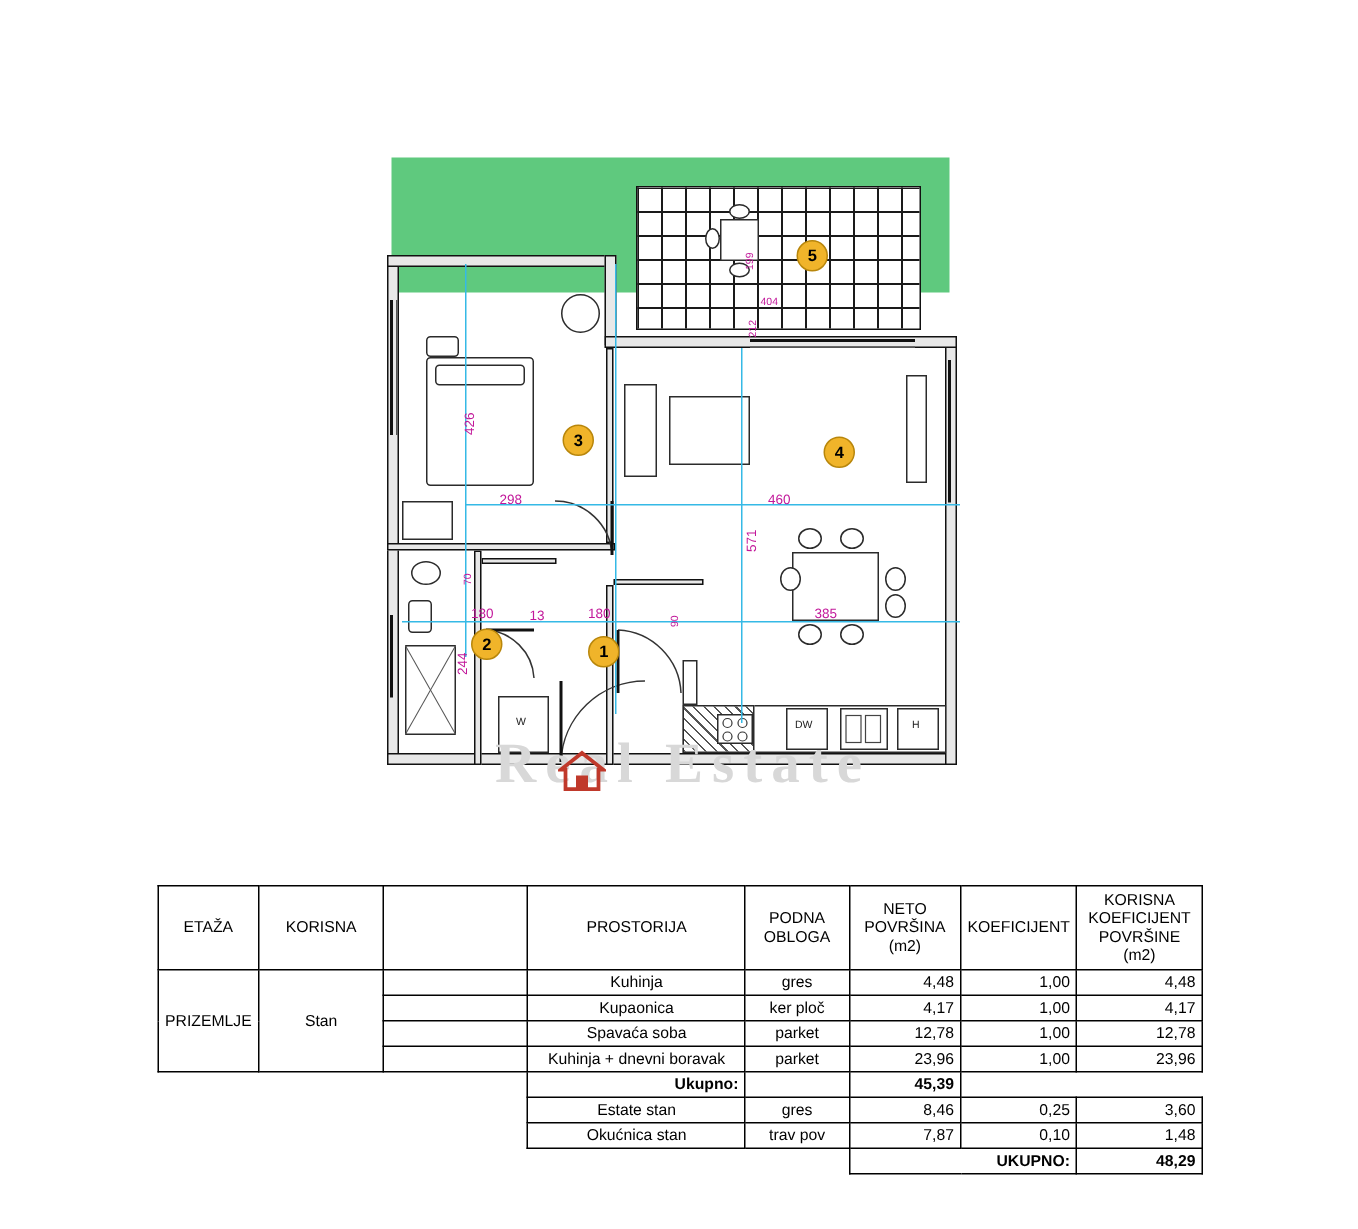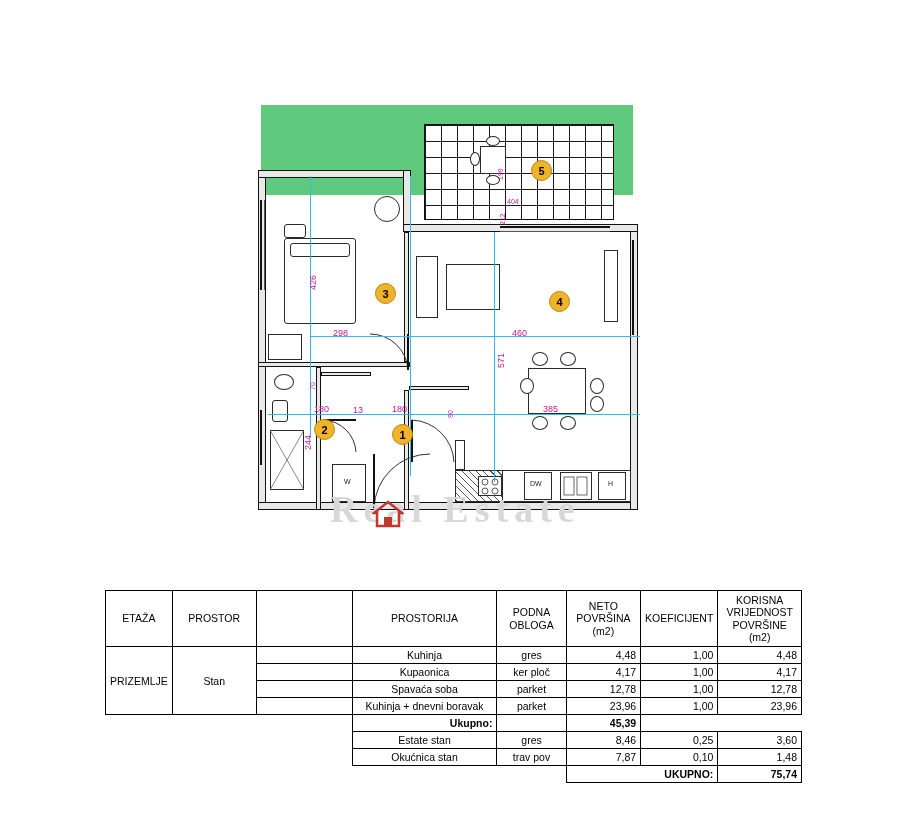--- a/index.html
+++ b/index.html
@@ -252,27 +252,27 @@
         <col style="width:100px">
         <col style="width:148px">
         <col style="width:70px">
         <col style="width:75px">
         <col style="width:55px">
         <col style="width:84px">
       </colgroup>
       <thead>
         <tr>
           <th>ETAŽA</th>
-          <th>PROSTOR</th>
+          <th>KORISNA</th>
           <th></th>
           <th>PROSTORIJA</th>
           <th>PODNA OBLOGA</th>
           <th>NETO POVRŠINA (m2)</th>
           <th>KOEFICIJENT</th>
-          <th>KORISNA VRIJEDNOST POVRŠINE (m2)</th>
+          <th>KORISNA KOEFICIJENT POVRŠINE (m2)</th>
         </tr>
       </thead>
       <tbody>
         <tr class="row-h">
           <td class="c-center" rowspan="4">PRIZEMLJE</td>
           <td class="c-center" rowspan="4">Stan</td>
           <td></td>
           <td class="c-center">Kuhinja</td>
           <td class="c-center">gres</td>
           <td class="c-right">4,48</td>
@@ -333,19 +333,19 @@
           <td class="c-right">0,10</td>
           <td class="c-right">1,48</td>
         </tr>
         <tr class="row-h">
           <td class="no-border"></td>
           <td class="no-border"></td>
           <td class="no-border"></td>
           <td class="no-border"></td>
           <td class="no-border"></td>
           <td class="c-right bold" colspan="2">UKUPNO:</td>
-          <td class="c-right bold">75,74</td>
+          <td class="c-right bold">48,29</td>
         </tr>
       </tbody>
     </table>
   </div>
 
 </div>
 
 </body></html>

